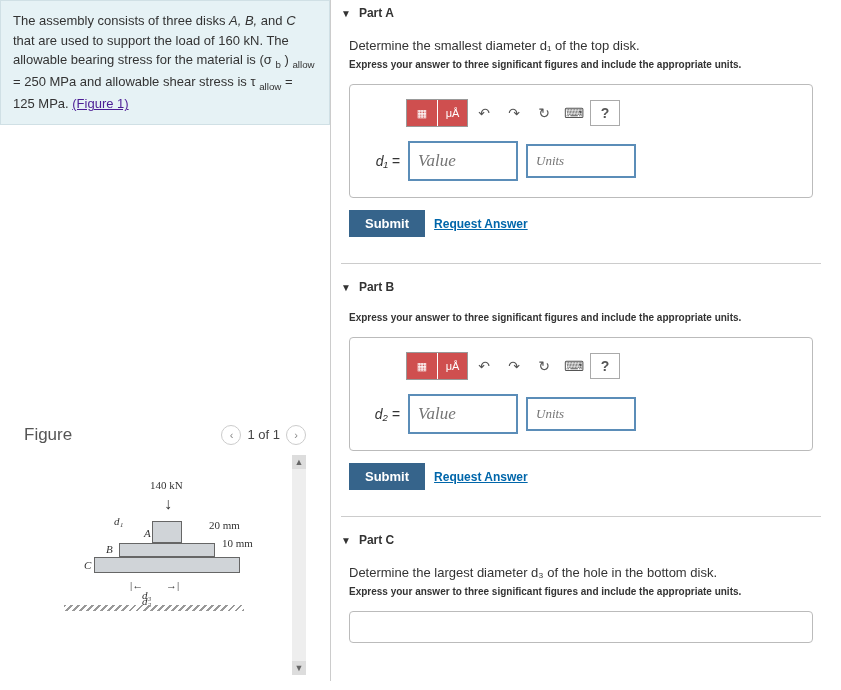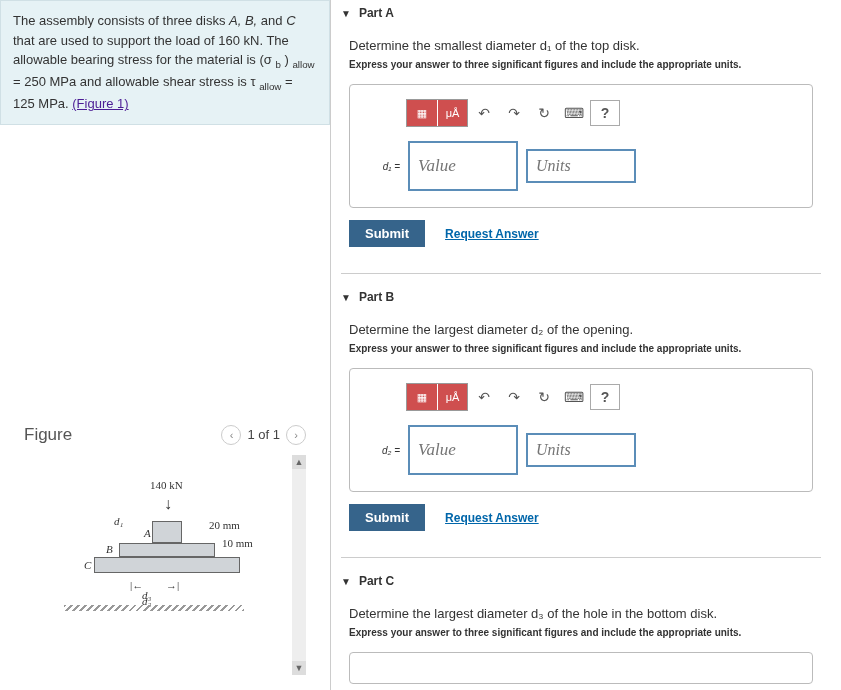--- a/index.html
+++ b/index.html
@@ -27,24 +27,24 @@
   .question { font-size: 13px; margin-bottom: 6px; }
   .instruction { font-weight: bold; font-size: 10px; margin-bottom: 14px; }
   .answer-block { border: 1px solid #bbb; border-radius: 4px; padding: 14px 16px 16px 16px; margin-bottom: 12px; }
   .toolbar { display: flex; align-items: center; gap: 2px; margin-bottom: 14px; margin-left: 40px; }
   .tool-grp { display: flex; border: 1px solid #999; }
   .tool-btn { width: 30px; height: 26px; background: #cf4f4f; color: #fff; border: none; display: flex; align-items: center; justify-content: center; font-size: 11px; cursor: pointer; }
   .tool-btn + .tool-btn { border-left: 1px solid #fff; }
   .tool-icon { width: 28px; height: 26px; background: #fff; color: #555; display: flex; align-items: center; justify-content: center; cursor: pointer; font-size: 14px; }
   .tool-icon.q { border: 1px solid #aaa; width: 30px; font-weight: bold; }
   .answer-row { display: flex; align-items: center; gap: 8px; }
-  .var-label { font-style: italic; font-size: 10px; min-width: 34px; text-align: right; }
-  .value-input { width: 110px; height: 50px; border: 2px solid #5b8db8; font-style: italic; font-size: 17px; color: #888; padding: 0 8px; font-family: "Times New Roman", serif; }
-  .units-input { width: 110px; height: 34px; border: 2px solid #5b8db8; font-style: italic; font-size: 16px; color: #3b82f6; padding: 0 8px; font-family: "Times New Roman", serif; }
-  .submit-row { display: flex; align-items: center; gap: 20px; }
+  .var-label { font-style: italic; font-size: 14px; min-width: 34px; text-align: right; }
+  .value-input { width: 110px; height: 40px; border: 2px solid #5b8db8; font-style: italic; font-size: 17px; color: #888; padding: 0 8px; font-family: "Times New Roman", serif; }
+  .units-input { width: 110px; height: 34px; border: 2px solid #5b8db8; font-style: italic; font-size: 13px; color: #3b82f6; padding: 0 8px; font-family: "Times New Roman", serif; }
+  .submit-row { display: flex; align-items: center; gap: 9px; }
   .submit-btn { background: #36648b; color: #fff; border: none; padding: 6px 16px; font-weight: bold; font-size: 13px; cursor: pointer; }
   .request-link { color: #0066aa; font-size: 12px; text-decoration: underline; cursor: pointer; font-weight: bold; }
   .hr { border-top: 1px solid #ccc; margin: 4px 0 10px 0; }
   sub { font-size: 0.75em; }
   
   .sketch { position: relative; width: 200px; height: 140px; }
   .sk-label { position: absolute; font-size: 11px; font-family: "Times New Roman", serif; }
   .disk { position: absolute; background: #d0d4d8; border: 1px solid #666; }
   .ground { position: absolute; bottom: 14px; left: 0; width: 180px; height: 6px; background: repeating-linear-gradient(-45deg, #999, #999 2px, transparent 2px, transparent 5px); }
 </style>
@@ -142,21 +142,20 @@
     </div>
 
     <div class="hr"></div>
 
     <div class="part-section">
       <div class="part-header">
         <span class="caret">▼</span>
         <span class="part-title">Part B</span>
       </div>
       <div class="part-body">
-        <div class="question">Determine the largest diameter d₂ of the opening.</div>
         <div class="instruction">Express your answer to three significant figures and include the appropriate units.</div>
         <div class="answer-block">
           <div class="toolbar">
             <div class="tool-grp">
               <button class="tool-btn">▦</button>
               <button class="tool-btn">μÅ</button>
             </div>
             <div class="tool-icon">↶</div>
             <div class="tool-icon">↷</div>
             <div class="tool-icon">↻</div>

